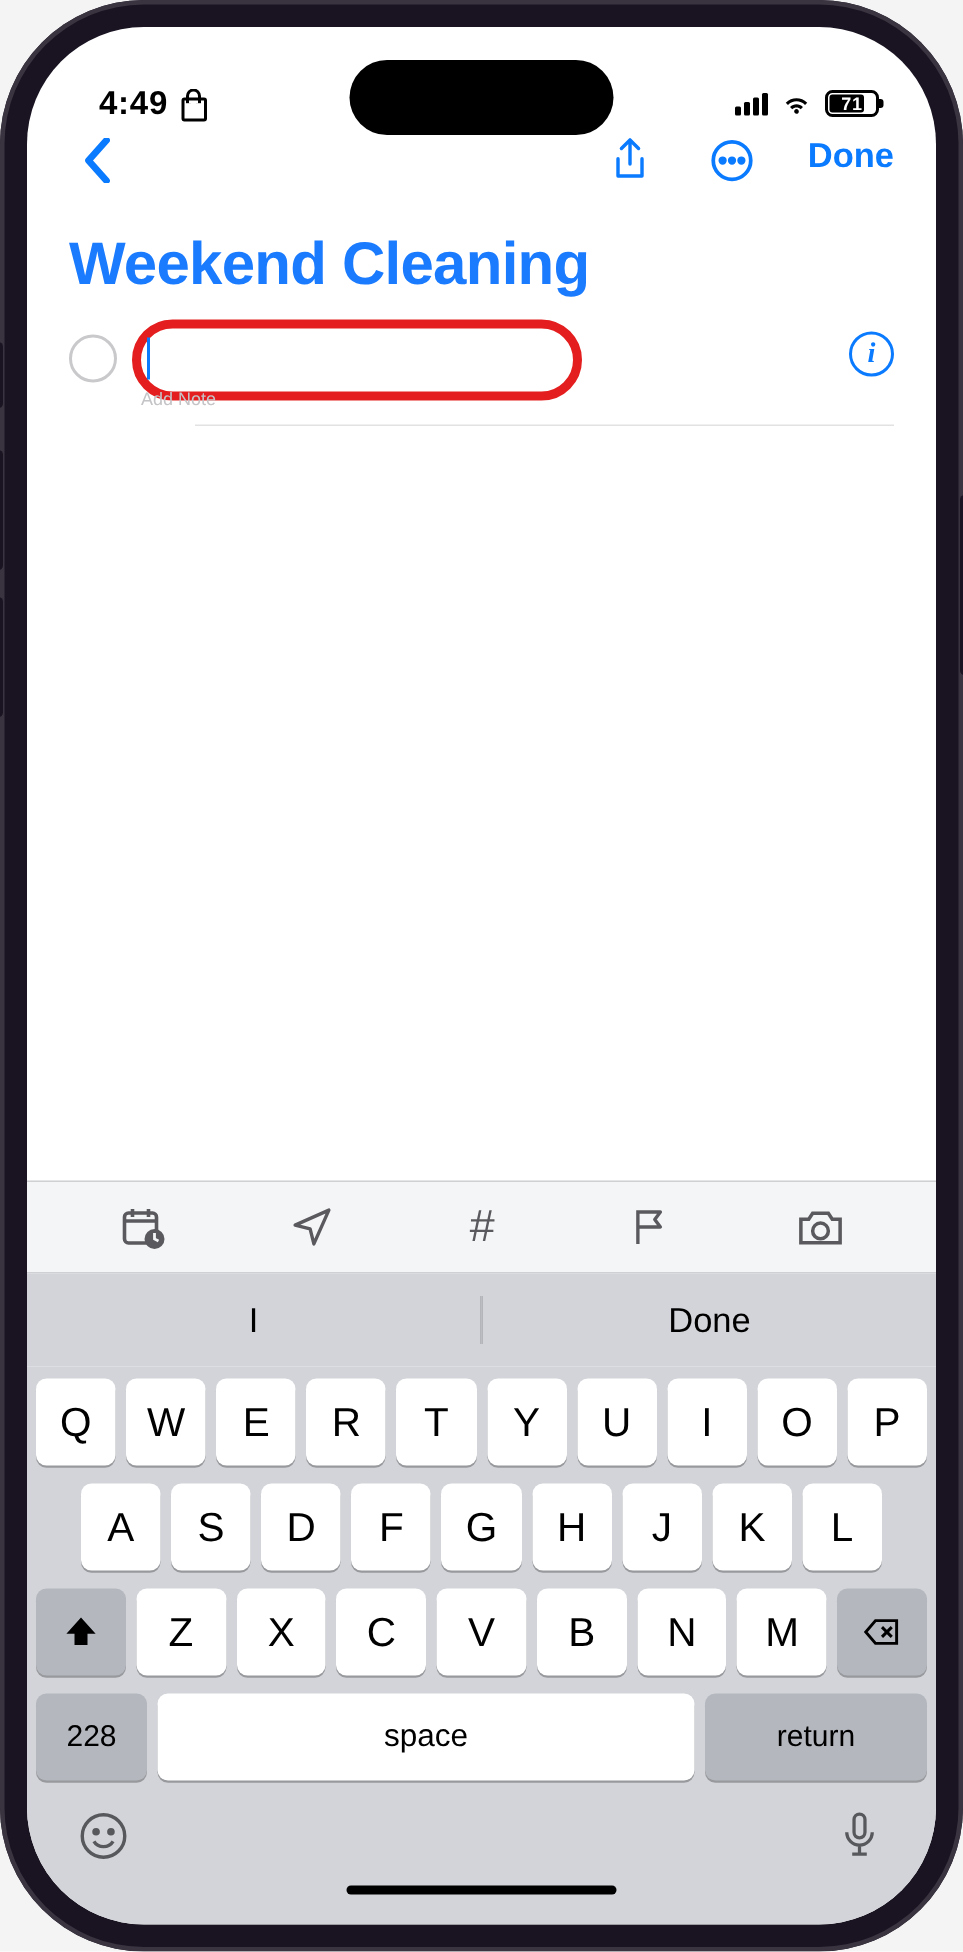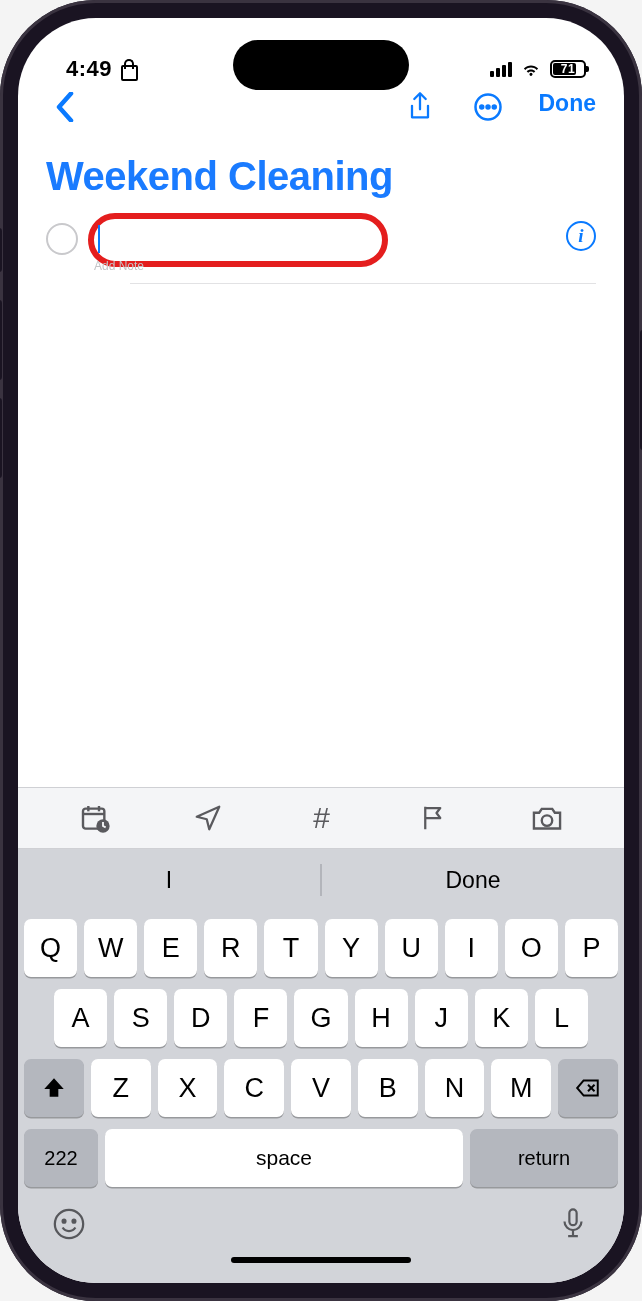--- a/index.html
+++ b/index.html
@@ -244,21 +244,21 @@
         <div class="key">M</div>
         <div class="key key-mod">
           <svg viewBox="0 0 24 24" fill="none" stroke="#000" stroke-width="1.8">
               <path d="M8 5 2 12l6 7h13V5z"></path>
               <line x1="12" y1="9" x2="18" y2="15"></line>
               <line x1="18" y1="9" x2="12" y2="15"></line>
             </svg>
         </div>
       </div>
       <div class="krow">
-        <div class="key key-123">222</div>
+        <div class="key key-123">228</div>
         <div class="key key-space">space</div>
         <div class="key key-return">return</div>
       </div>
       <div class="kb-bottom">
         <div class="emg">
           <svg width="34" height="34" viewBox="0 0 24 24" fill="none" stroke="#57585c" stroke-width="1.6">
               <circle cx="12" cy="12" r="10"></circle>
               <circle cx="8.5" cy="10" r="1" fill="#57585c"></circle>
               <circle cx="15.5" cy="10" r="1" fill="#57585c"></circle>
               <path d="M7.5 14.5c1 1.7 2.6 2.5 4.5 2.5s3.5-.8 4.5-2.5"></path>

